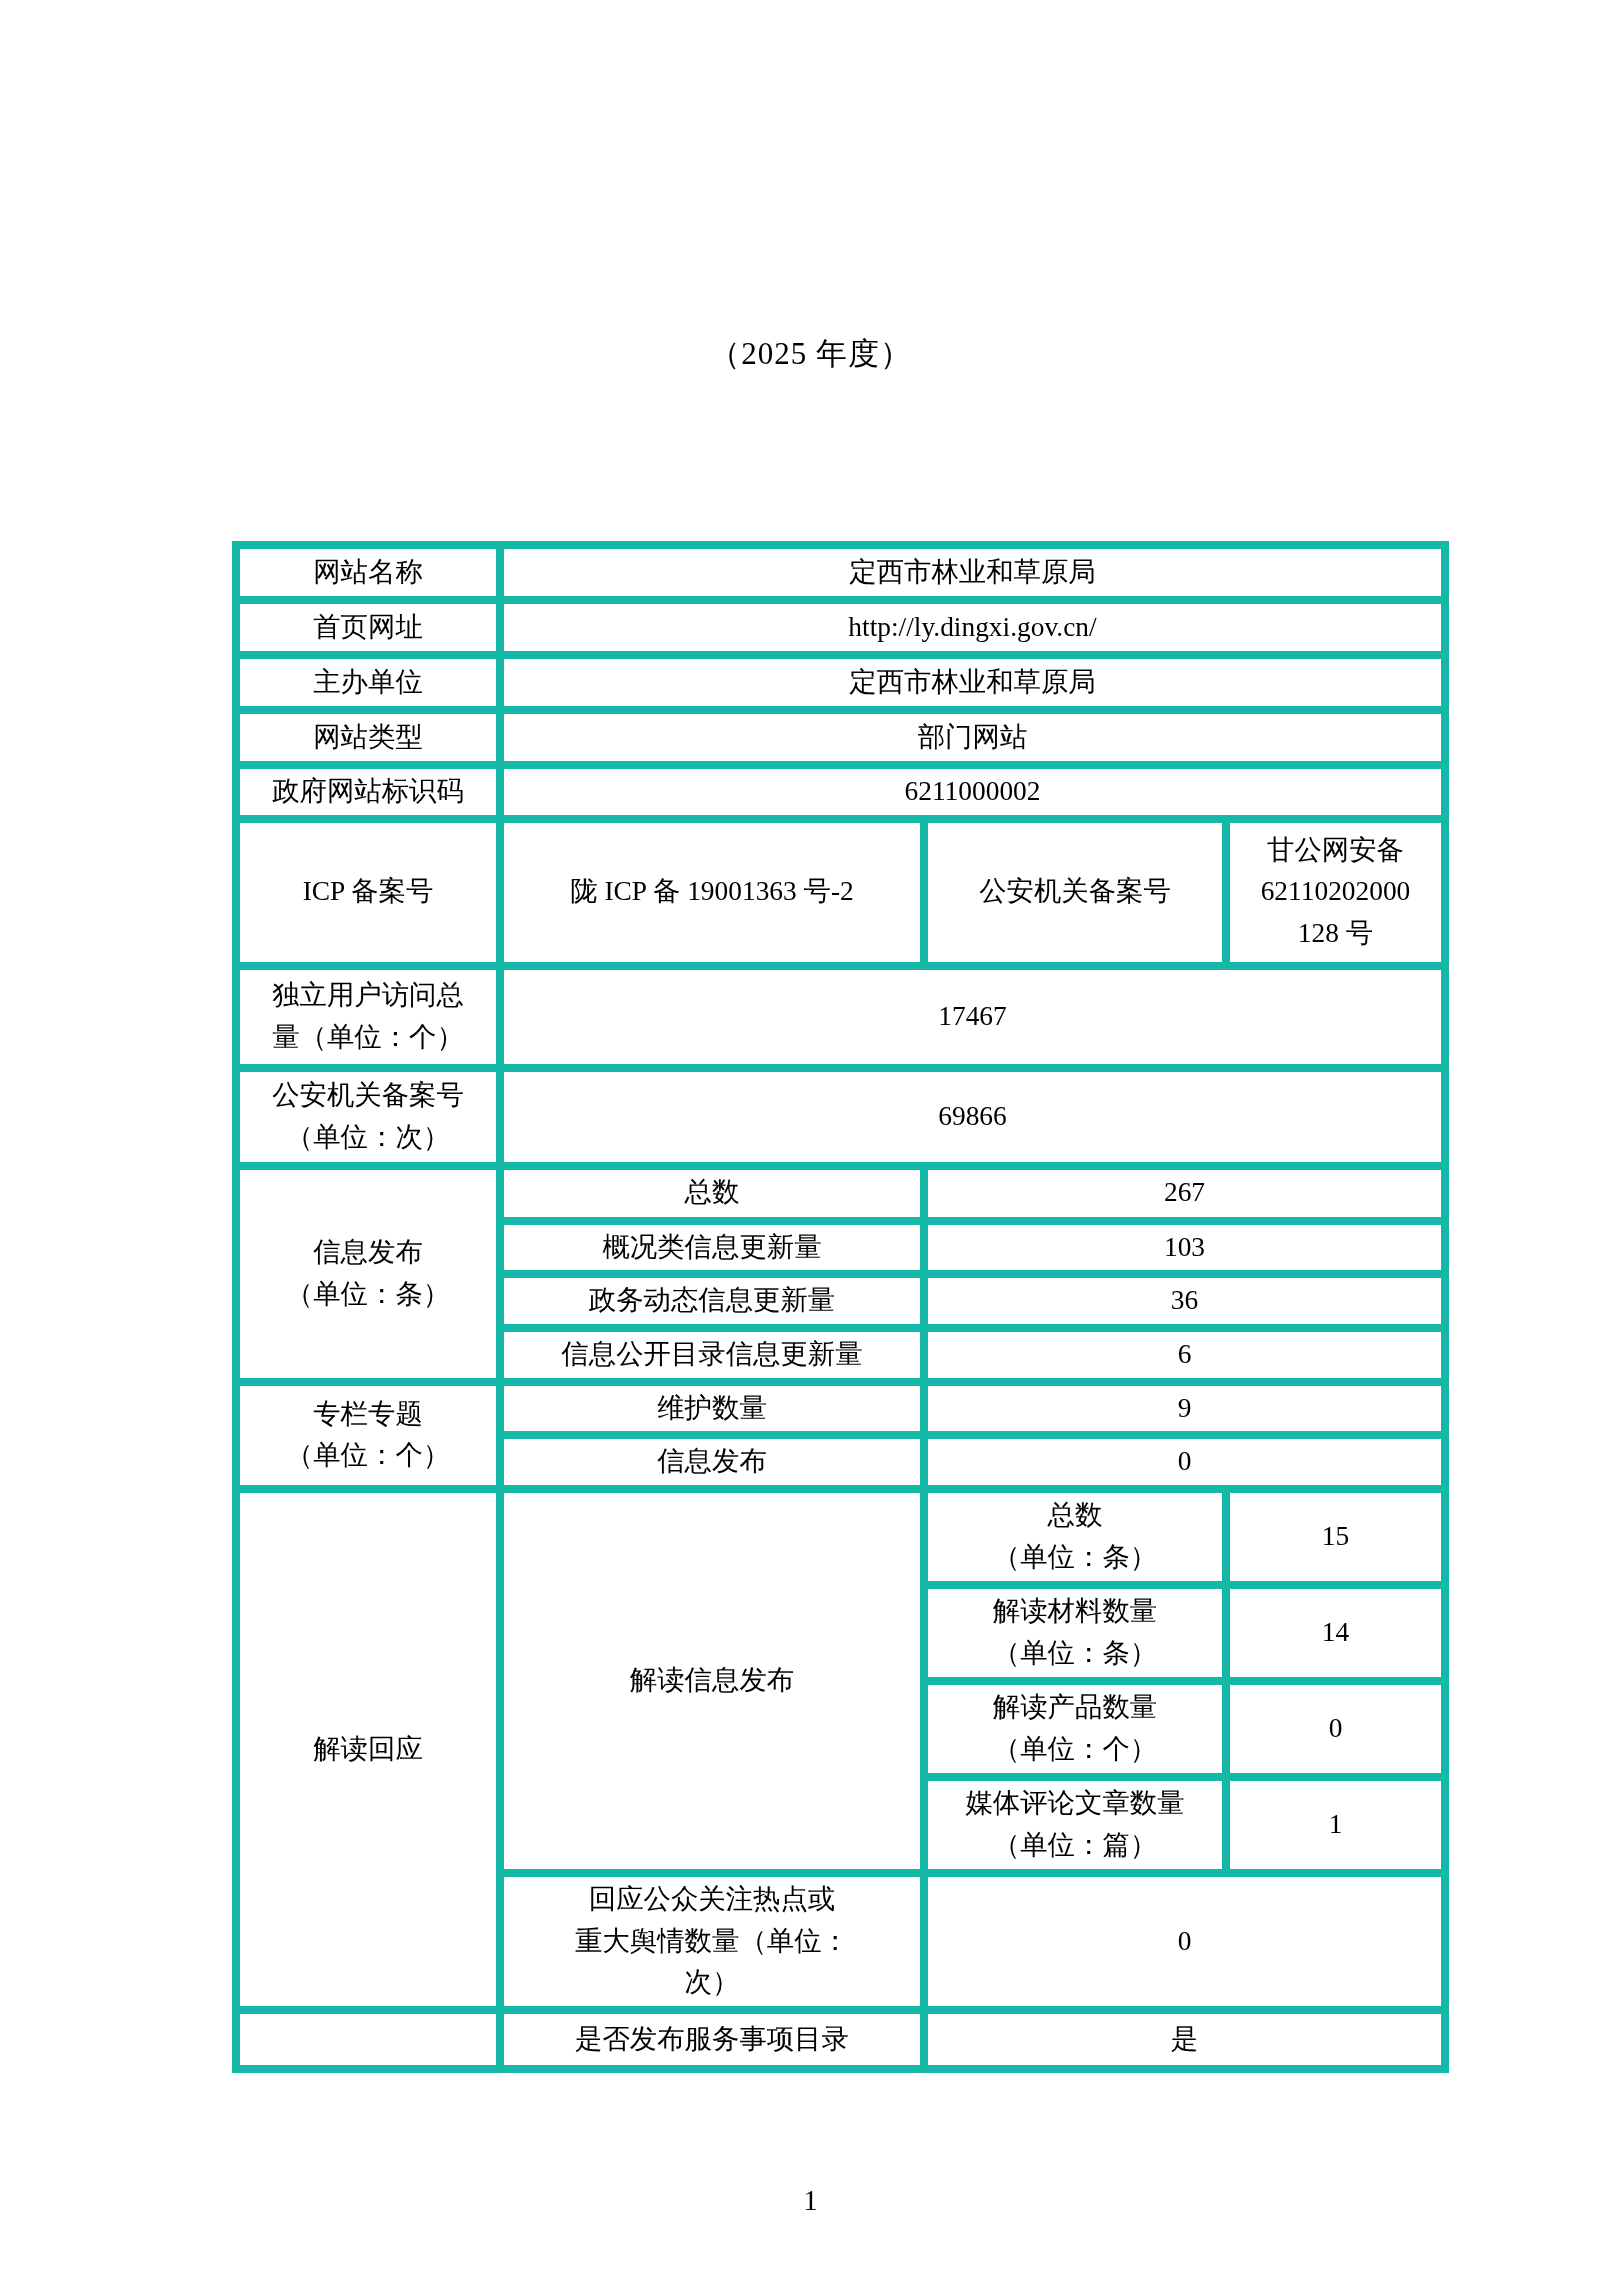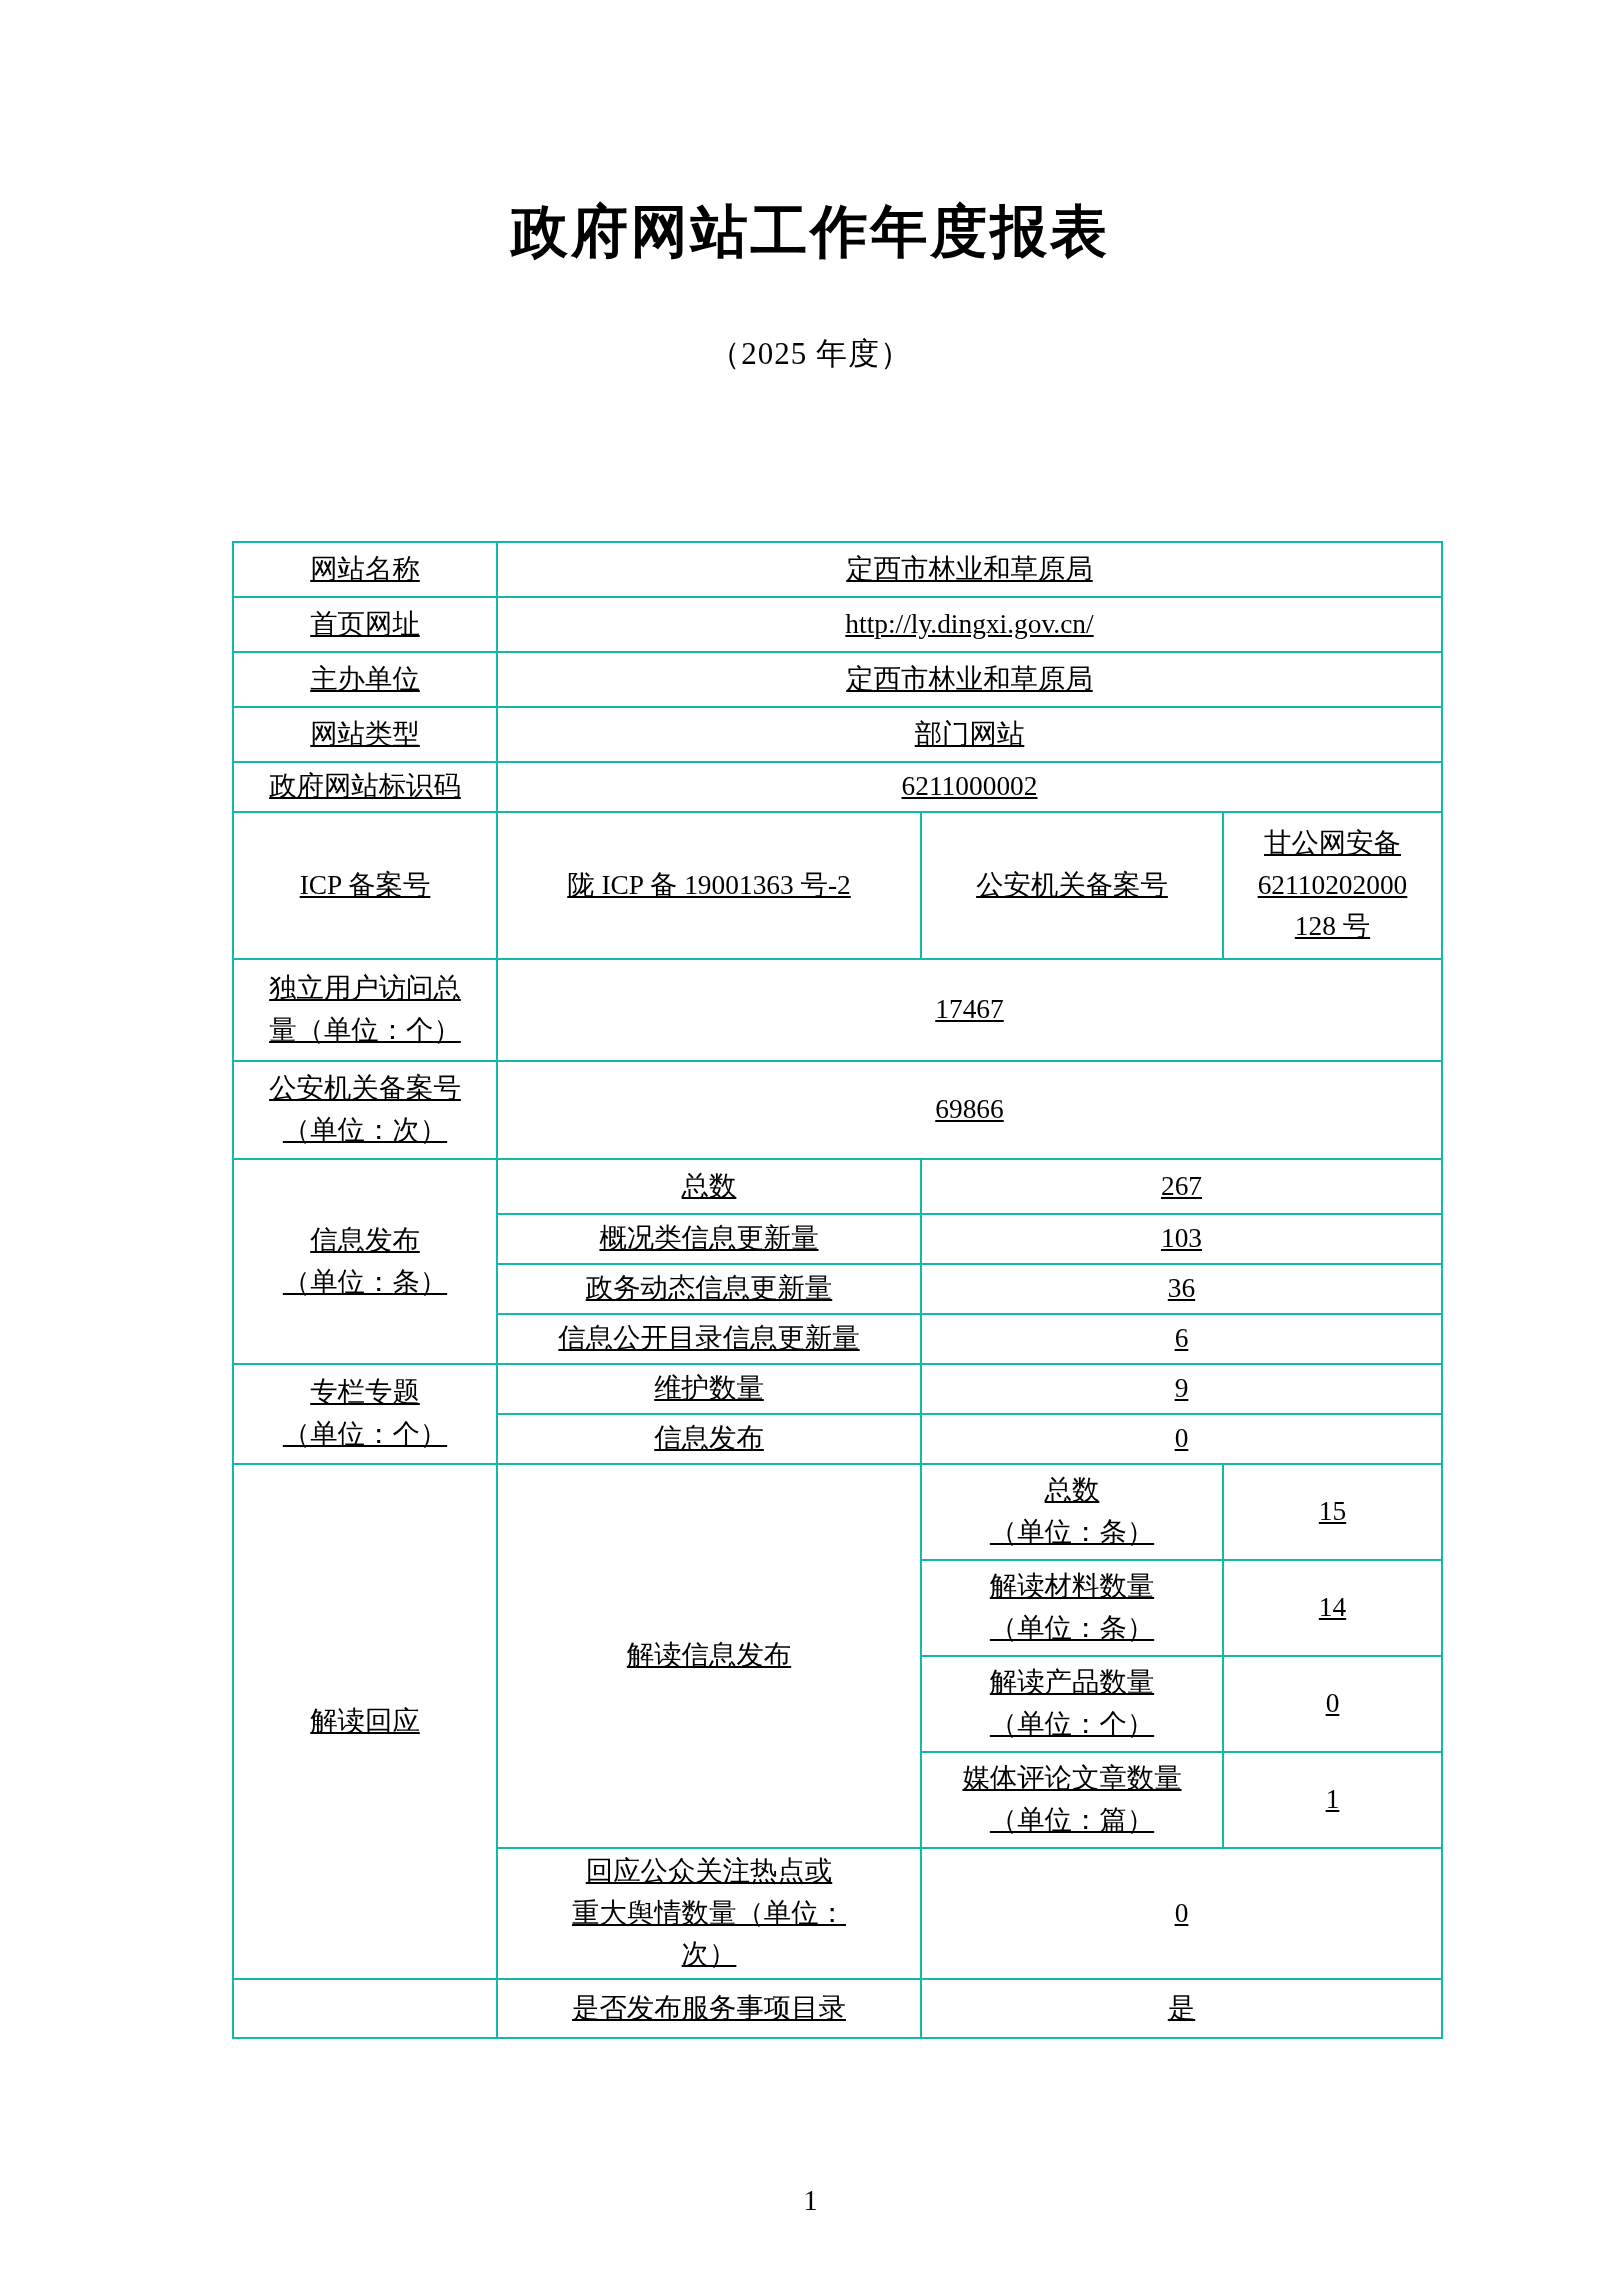--- a/index.html
+++ b/index.html
@@ -44,29 +44,28 @@
   }
   table.report {
     position: absolute;
     top: 541px;
     left: 232px;
     width: 1209px;
     border-collapse: collapse;
     table-layout: fixed;
   }
   table.report td {
-    border: 2px solid #14b8a6;
+    border: 8px solid #14b8a6;
     text-align: center;
     vertical-align: middle;
     font-size: 27.4px;
     line-height: 1.52;
     white-space: pre-line;
     padding: 2px 5.9px;
     overflow: hidden;
-    text-decoration: underline;
   }
   .h56  { height: 55px; }
   .h58  { height: 50px; }
   .h68  { height: 59px; margin-left: 48px; }
   .h98  { height: 96px; }
   .h100 { height: 98px; }
   .h104 { height: 102px; }
   .h150 { height: 147px; }
   .h151 { height: 108px; }
   .page-number {
@@ -76,21 +75,20 @@
     width: 100%;
     text-align: center;
     font-size: 29px;
   }
 </style>
 </head>
 <body>
 
 <div class="page">
 
-  <div class="doc-title">政府网站工作年度报表</div>
   <div class="doc-subtitle">（2025 年度）</div>
 
   <table class="report">
     <colgroup>
       <col style="width:264px">
       <col style="width:424px">
       <col style="width:302px">
       <col style="width:219px">
     </colgroup>
     <tbody>

